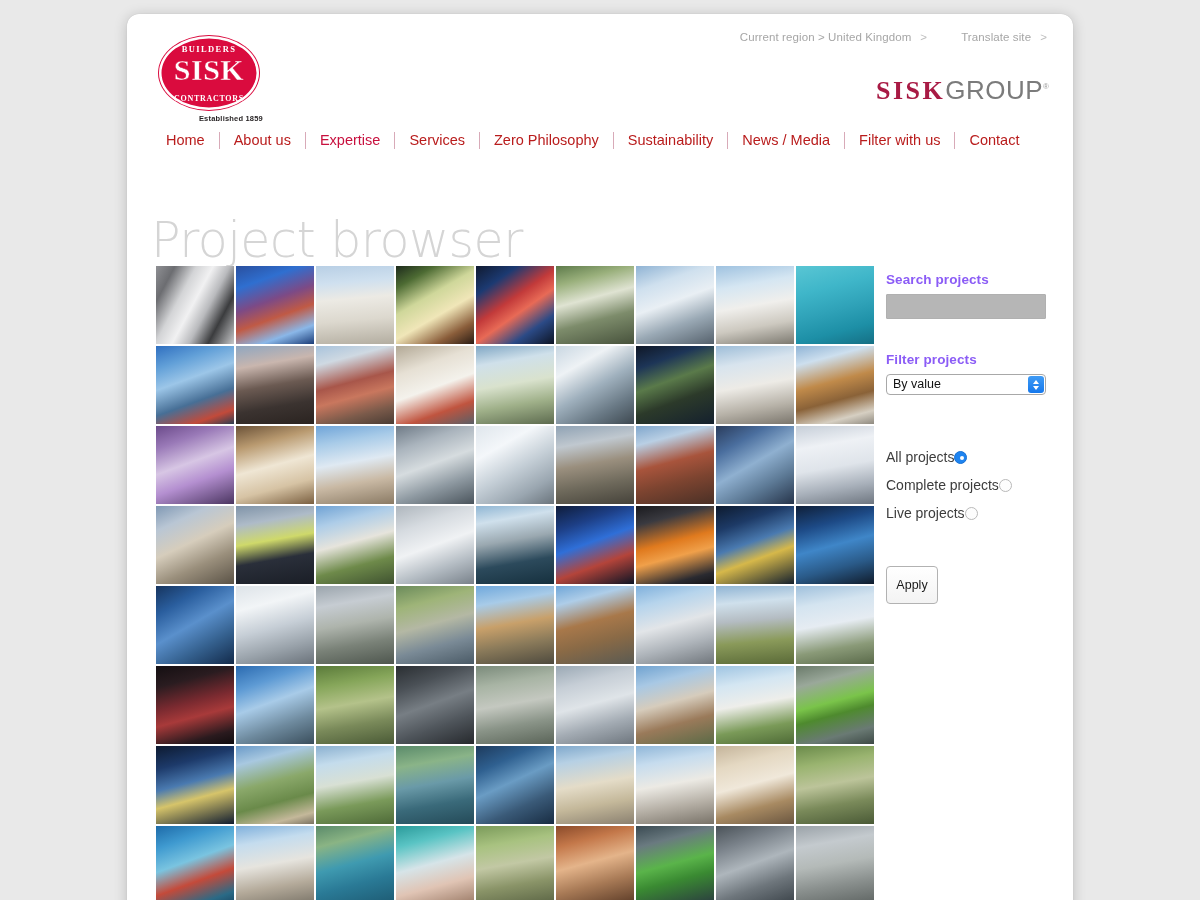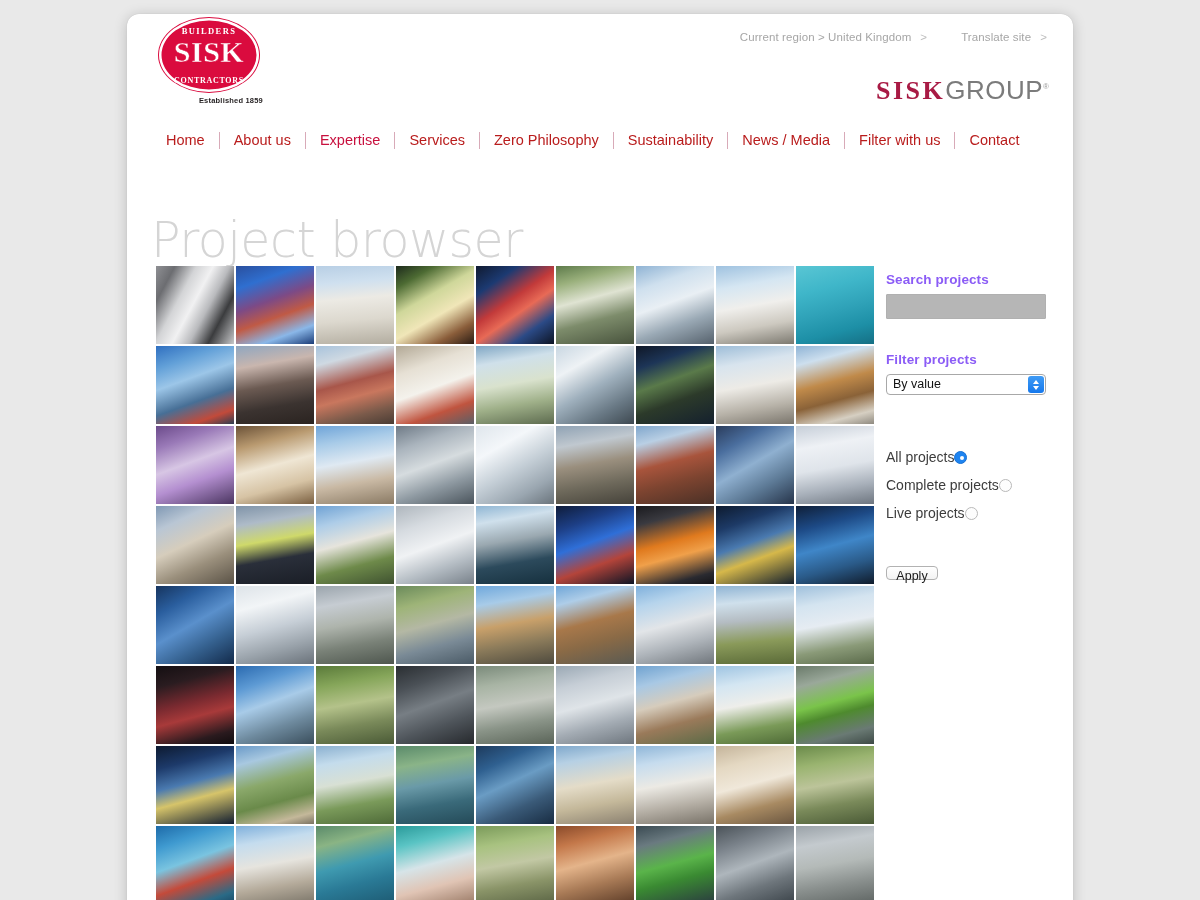--- a/index.html
+++ b/index.html
@@ -32,21 +32,21 @@
     letter-spacing: 0.1px;
     white-space: nowrap;
   }
   .utility-bar a { color: #a6a6a6; text-decoration: none; }
   .utility-bar .sep { display: inline-block; width: 34px; }
   .utility-bar .chev { color: #bdbdbd; margin-left: 9px; }
 
   
   #logo-block {
     position: absolute;
-    left: 28px; top: 4px;
+    left: 28px; top: 22px;
     width: 108px;
   }
   .logo-oval {
     position: relative;
     width: 100px; height: 74px;
     background: #da0b3e;
     border-radius: 50% / 50%;
     margin: 0 auto;
     box-shadow: inset 0 0 0 2.5px #ffffff, 0 0 0 1px #da0b3e;
   }
@@ -249,21 +249,21 @@
     content: "";
     position: absolute;
     left: 4.3px; top: 4.3px;
     width: 4.4px; height: 4.4px;
     border-radius: 50%;
     background: #ffffff;
   }
 
   #apply-button {
     margin-top: 39px;
-    height: 14px;
+    height: 38px;
     min-width: 52px;
     padding: 0 9px;
     background: linear-gradient(#ffffff, #f3f3f3);
     border: 1px solid #b2b2b2;
     border-radius: 4px;
     font-size: 12.5px;
     font-family: "Liberation Sans", sans-serif;
     color: #1a1a1a;
     cursor: pointer;
     line-height: 19px;

